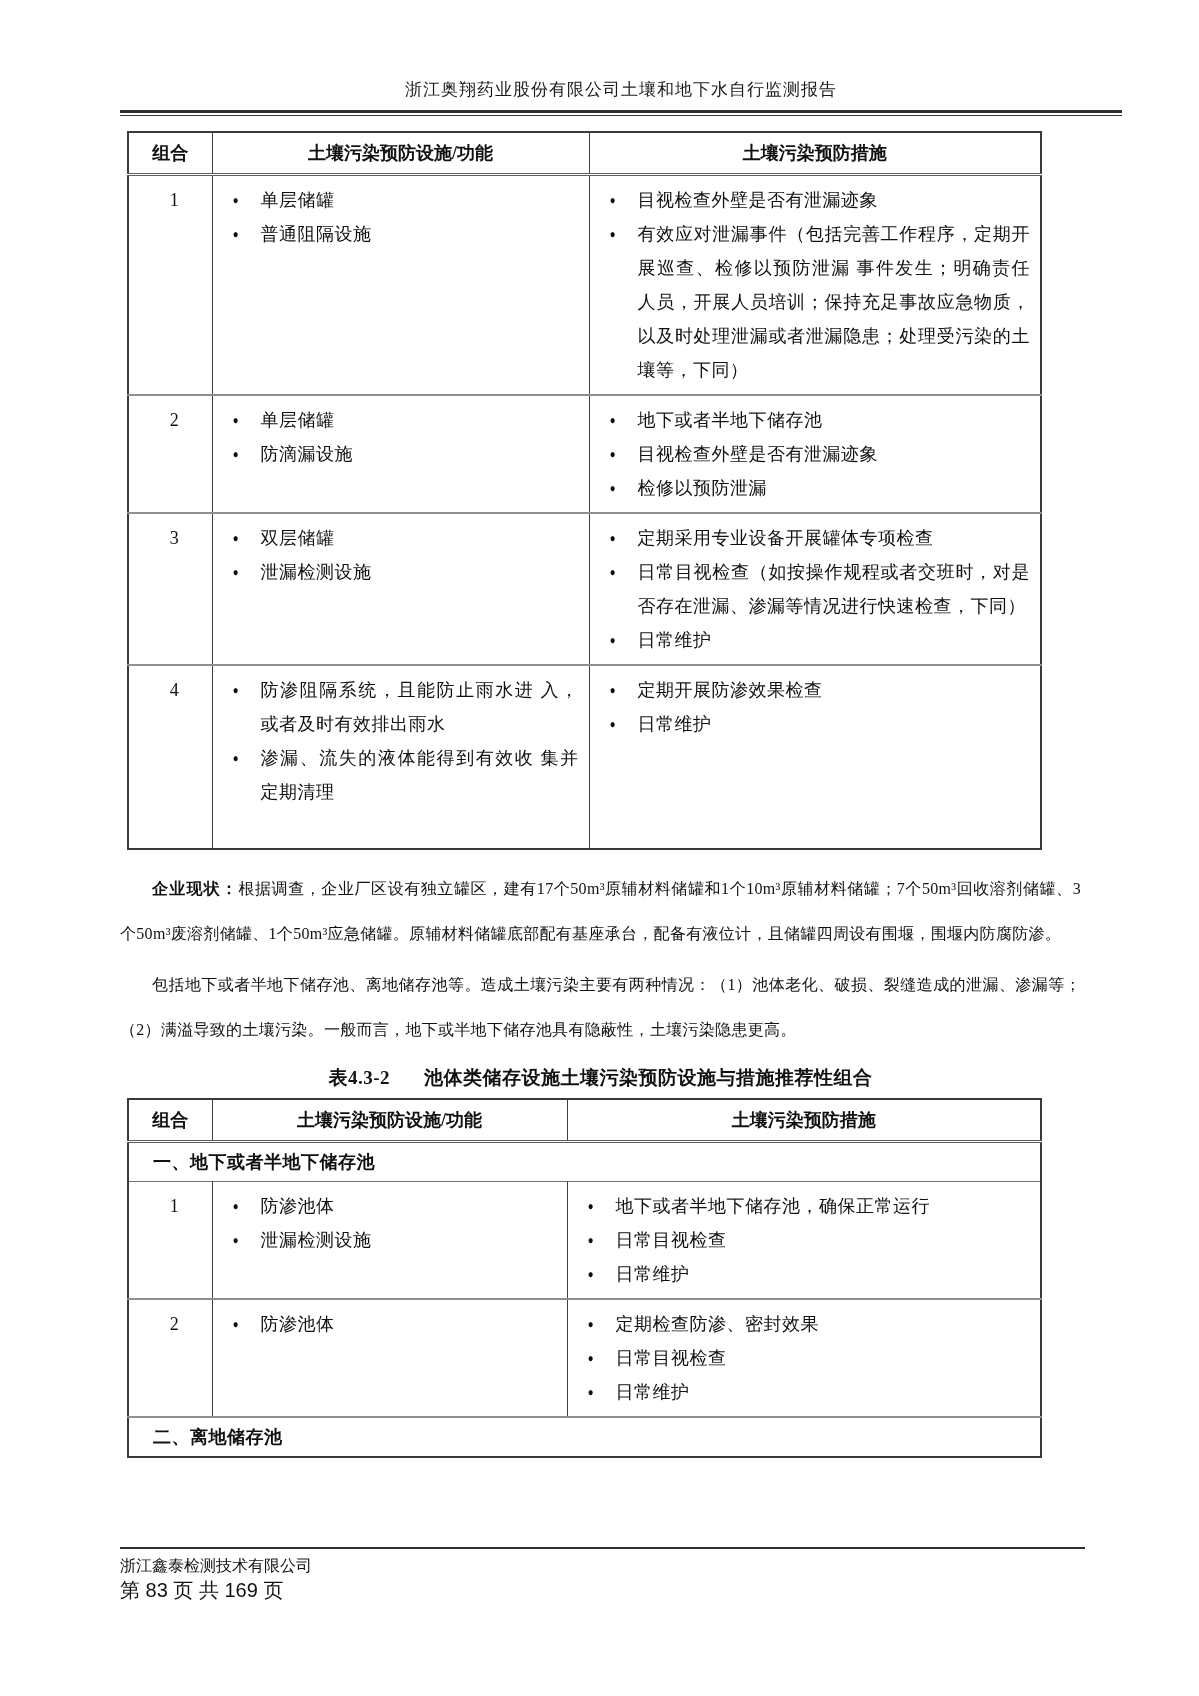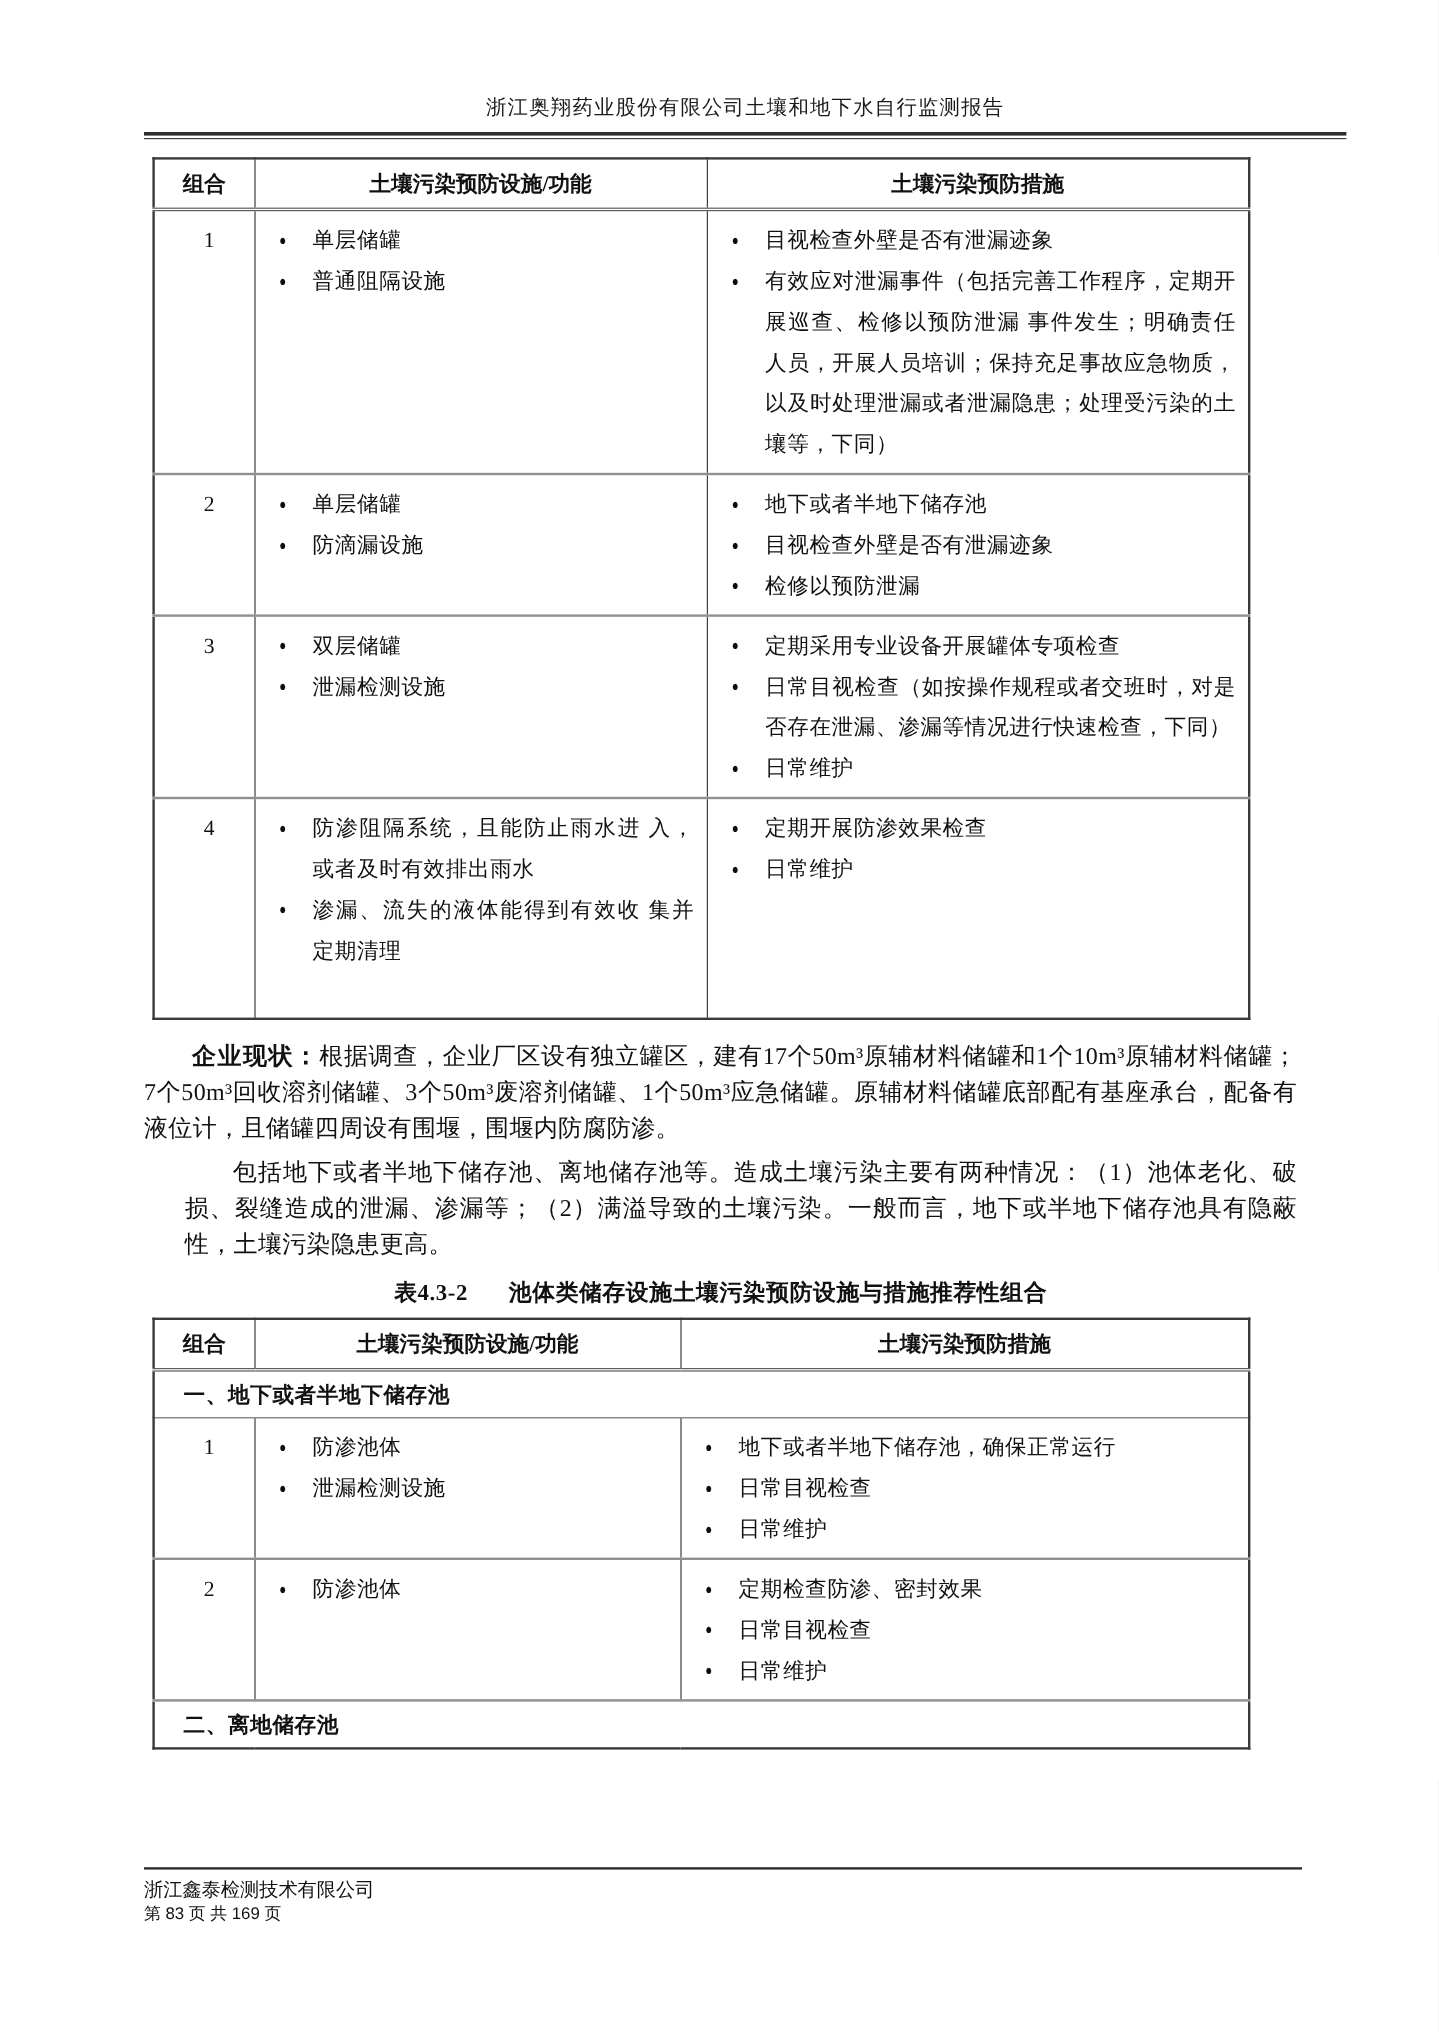--- a/index.html
+++ b/index.html
@@ -80,22 +80,22 @@
     font-weight: bold;
     padding: 4px 24px;
     line-height: 30px;
     letter-spacing: .5px;
   }
   tr.section-row + tr { border-top: 1px solid #6f6f6f !important; }
 
   
   .para {
     margin-top: 16px;
-    font-size: 20px;
-    line-height: 30px;
+    font-size: 16px;
+    line-height: 45px;
     text-align: justify;
     text-indent: 2em;
     letter-spacing: .3px;
   }
   .para .lead { font-weight: bold; letter-spacing: 1px; }
   .sub-heading {
     margin-top: 10px;
     font-size: 20px;
     font-weight: bold;
     text-indent: 2em;
@@ -120,21 +120,21 @@
   }
   .footer-rule { border-top: 2px solid #2f2f2f; }
   .footer-line {
     display: flex;
     justify-content: space-between;
     align-items: baseline;
     padding-top: 7px;
     font-size: 16px;
     flex-direction: column;
   }
-  .footer-page { font-family: "Liberation Sans", "DejaVu Sans", sans-serif; font-size: 14px; }
+  .footer-page { font-family: "Liberation Sans", "DejaVu Sans", sans-serif; font-size: 20px; }
 </style>
 </head>
 <body>
 
 <div class="page">
 
   <header class="page-header">
     <div class="header-title">浙江奥翔药业股份有限公司土壤和地下水自行监测报告</div>
     <div class="header-rule"></div>
   </header>
@@ -253,21 +253,21 @@
                 <span class="bullet">●</span>
                 <span class="li-text">日常维护</span>
               </div>
           </td>
         </tr>
       </tbody>
     </table>
 
     <p class="para"><span class="lead">企业现状：</span><span>根据调查，企业厂区设有独立罐区，建有17个50m³原辅材料储罐和1个10m³原辅材料储罐；7个50m³回收溶剂储罐、3个50m³废溶剂储罐、1个50m³应急储罐。原辅材料储罐底部配有基座承台，配备有液位计，且储罐四周设有围堰，围堰内防腐防渗。</span></p>
 
-    <p class="para" style="margin-top:6px;margin-left:34px;">包括地下或者半地下储存池、离地储存池等。造成土壤污染主要有两种情况：（1）池体老化、破损、裂缝造成的泄漏、渗漏等；（2）满溢导致的土壤污染。一般而言，地下或半地下储存池具有隐蔽性，土壤污染隐患更高。</p>
+    <p class="para" style="margin-top:6px;">包括地下或者半地下储存池、离地储存池等。造成土壤污染主要有两种情况：（1）池体老化、破损、裂缝造成的泄漏、渗漏等；（2）满溢导致的土壤污染。一般而言，地下或半地下储存池具有隐蔽性，土壤污染隐患更高。</p>
 
     <div class="table-caption">
       <span class="cap-no">表4.3-2</span><span>池体类储存设施土壤污染预防设施与措施推荐性组合</span>
     </div>
 
     <table class="doc-table" style="margin-top:4px;">
       <colgroup>
           <col style="width:84px">
           <col style="width:355px">
           <col style="width:474px">

